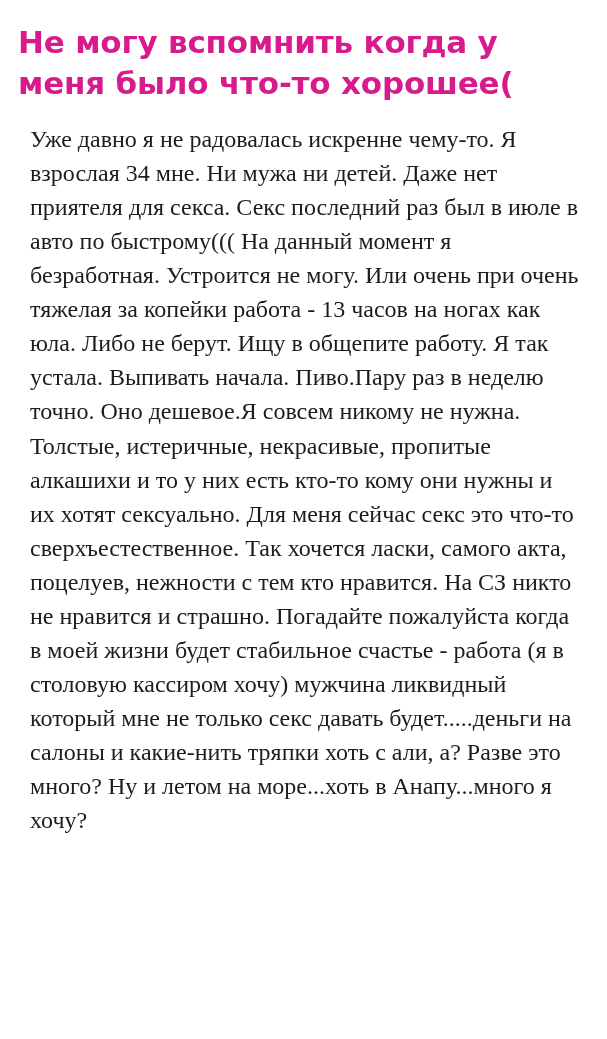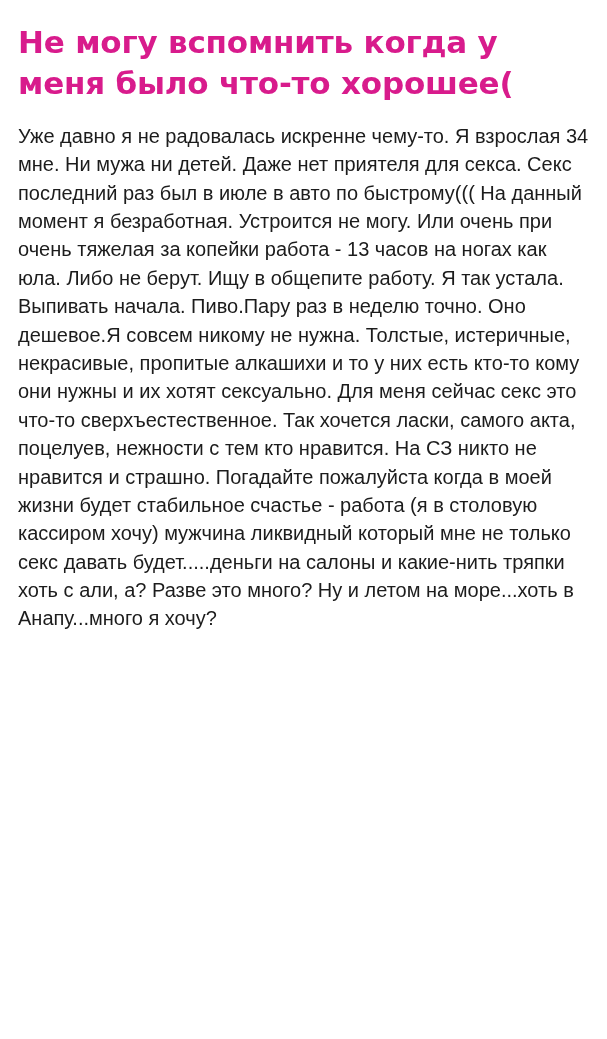--- a/index.html
+++ b/index.html
@@ -27,24 +27,24 @@
     font-weight: bold;
     font-size: 31px;
     line-height: 1.32;
     letter-spacing: -0.2px;
     margin: 0 0 18px 0;
     padding: 0;
     white-space: pre-line;
   }
   .post-body {
     color: #1c1c1c;
-    font-family: Liberation Sans, sans-serif;
-    font-size: 20px;
+    font-family: Liberation Serif, serif;
+    font-size: 24px;
     line-height: 1.42;
-    margin: 0;
+    margin: 12px;
     padding: 0 2px 0 0;
     white-space: pre-line;
     word-wrap: break-word;
   }
 </style>
 </head>
 <body>
 
 <div class="page">
   <h1 class="post-title">Не могу вспомнить когда у меня было что-то хорошее(</h1>

